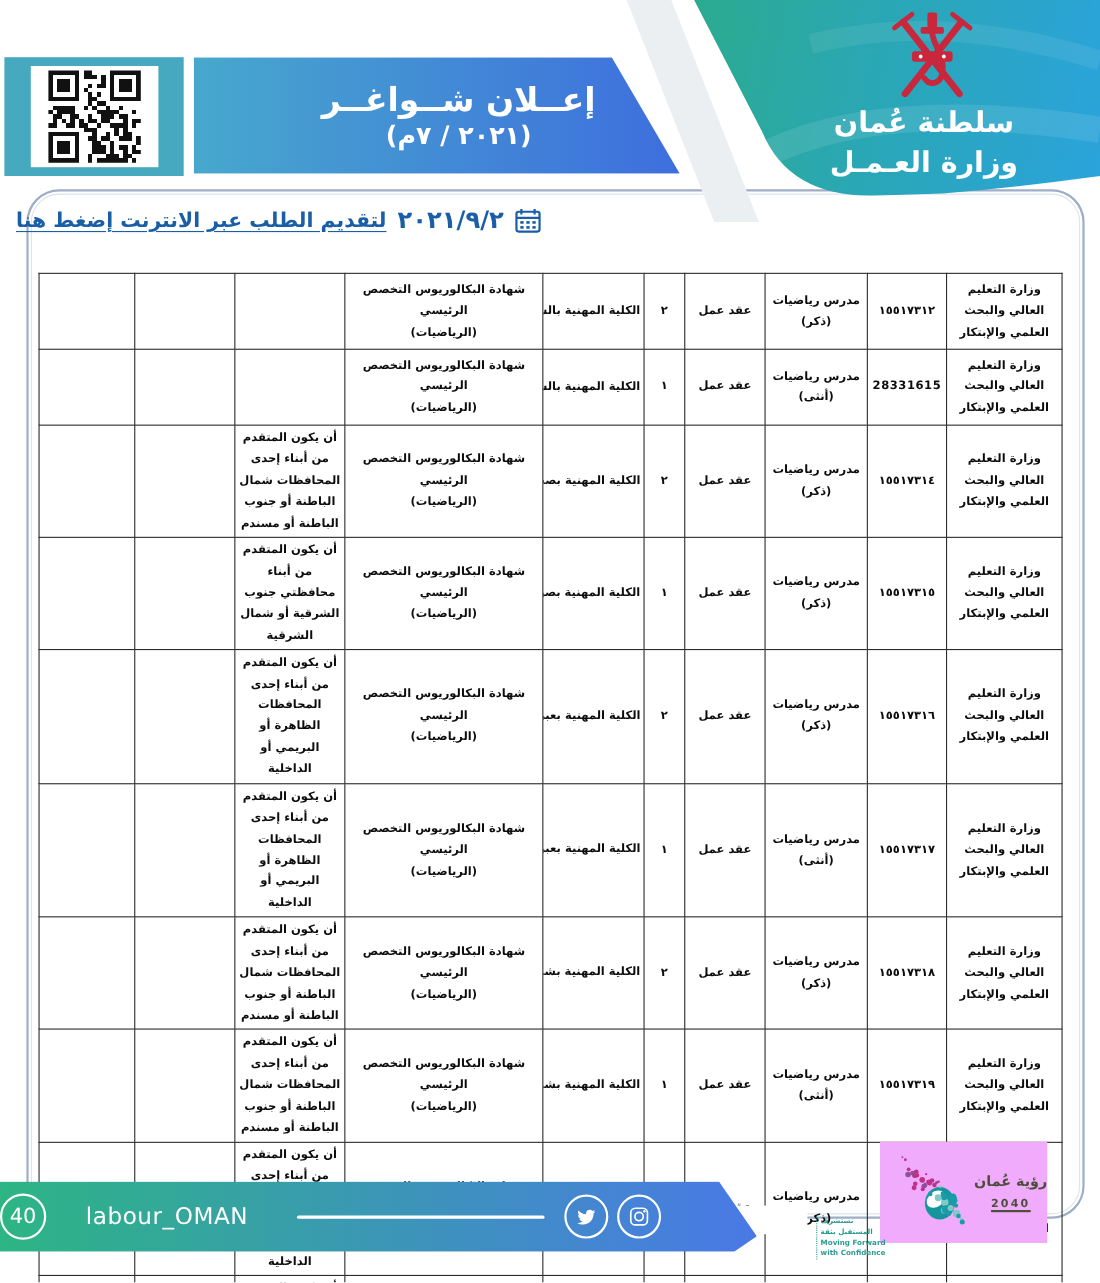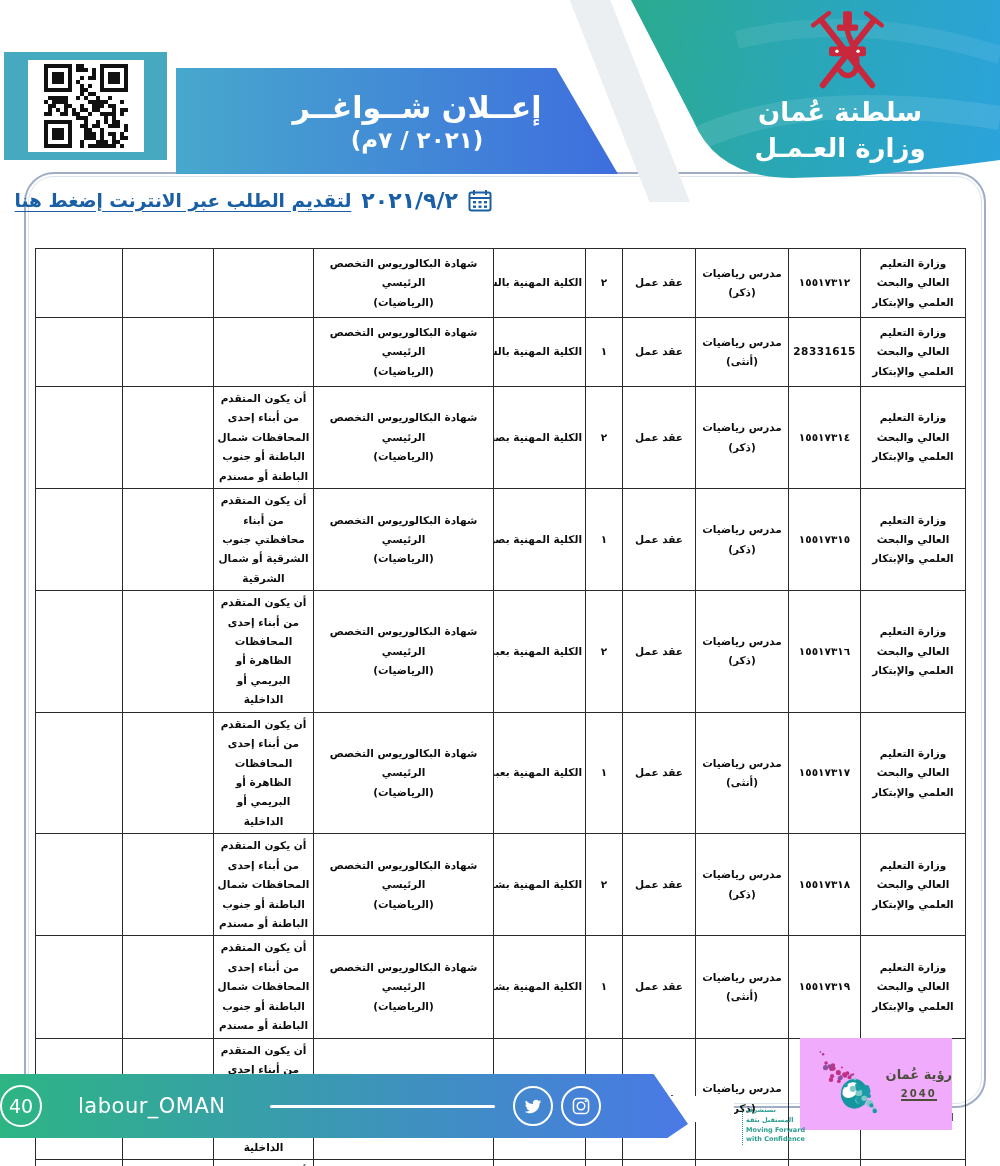--- a/index.html
+++ b/index.html
@@ -17,21 +17,21 @@
               color:#fff;font-weight:bold;font-size:26px;line-height:1.4;}
   
   .qr-panel{position:absolute;left:4px;top:52px;width:163px;height:108px;background:var(--qr-panel,#47a9bf);
             display:flex;align-items:center;justify-content:center;z-index:3;}
   .qr-box{width:116px;height:92px;background:#fff;display:flex;align-items:center;justify-content:center;}
   .qr-box svg{width:84px;height:84px;shape-rendering:crispEdges;}
   
   .banner{position:absolute;left:176px;top:52px;width:442px;height:106px;z-index:3;
           background:linear-gradient(90deg,var(--banner-g1,#47a8cd),var(--banner-g2,#3e6ede));
           clip-path:polygon(0 0,86% 0,100% 100%,0 100%);
-          display:flex;flex-direction:column;align-items:center;justify-content:center;color:#fff;margin-top:16px;}
+          display:flex;flex-direction:column;align-items:center;justify-content:center;color:#fff;}
   .banner .t1{font-size:30px;font-weight:bold;letter-spacing:1px;margin-left:40px;}
   .banner .t2{font-size:23px;font-weight:bold;direction:ltr;margin-left:40px;margin-top:2px;text-align:center;}
   
   .frame{position:absolute;left:24px;top:172px;width:962px;height:936px;z-index:1;
          border:2px solid var(--frame,#9faec6);border-radius:30px;box-sizing:border-box;}
   .frame::before{content:"";position:absolute;inset:2px;border:1px solid #dde3ee;border-radius:26px;}
   
   .apply{position:absolute;left:36px;top:178px;width:456px;height:44px;z-index:5;
          display:flex;align-items:center;gap:10px;color:var(--link,#1a5fa5);}
   .apply .cal{flex:0 0 auto;width:24px;height:23px;}

